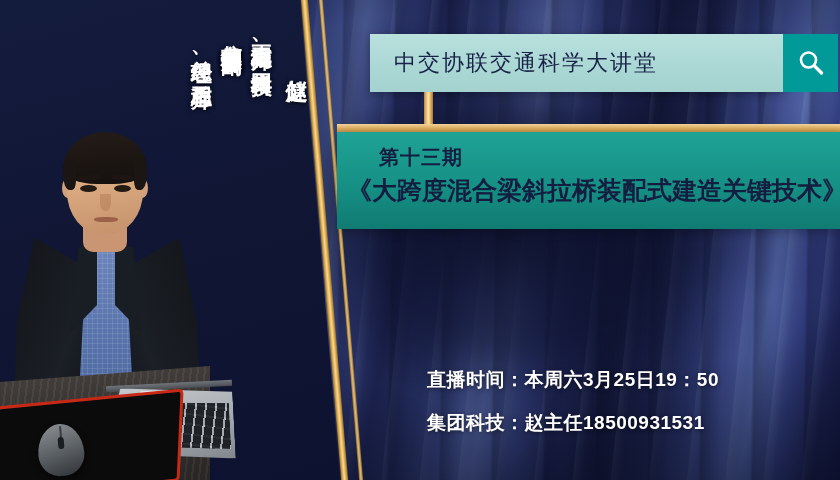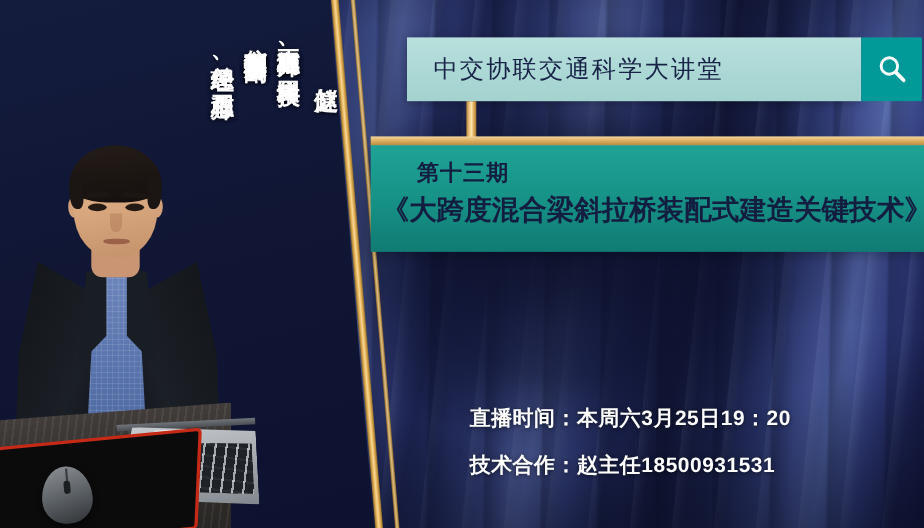--- a/index.html
+++ b/index.html
@@ -559,16 +559,16 @@
 
   <div class="gold-post"></div>
 
   <div class="subtitle-goldtop"></div>
   <div class="subtitle-banner">
     <div class="subtitle-issue">第十三期</div>
     <div class="subtitle-main">《大跨度混合梁斜拉桥装配式建造关键技术》</div>
   </div>
 
 
-  <div class="info-line info-line-1">直播时间：本周六3月25日19：20</div>
-  <div class="info-line info-line-2">技术合作：赵主任18500931531</div>
+  <div class="info-line info-line-1">直播时间：本周六3月25日19：50</div>
+  <div class="info-line info-line-2">集团科技：赵主任18500931531</div>
 
 </div>
 
 </body></html>

